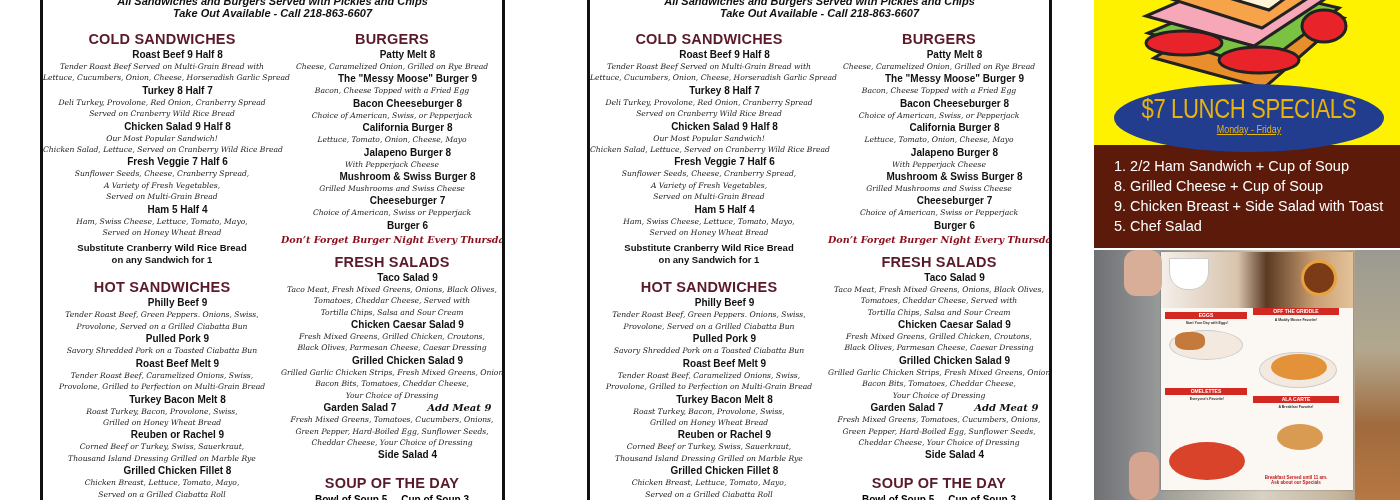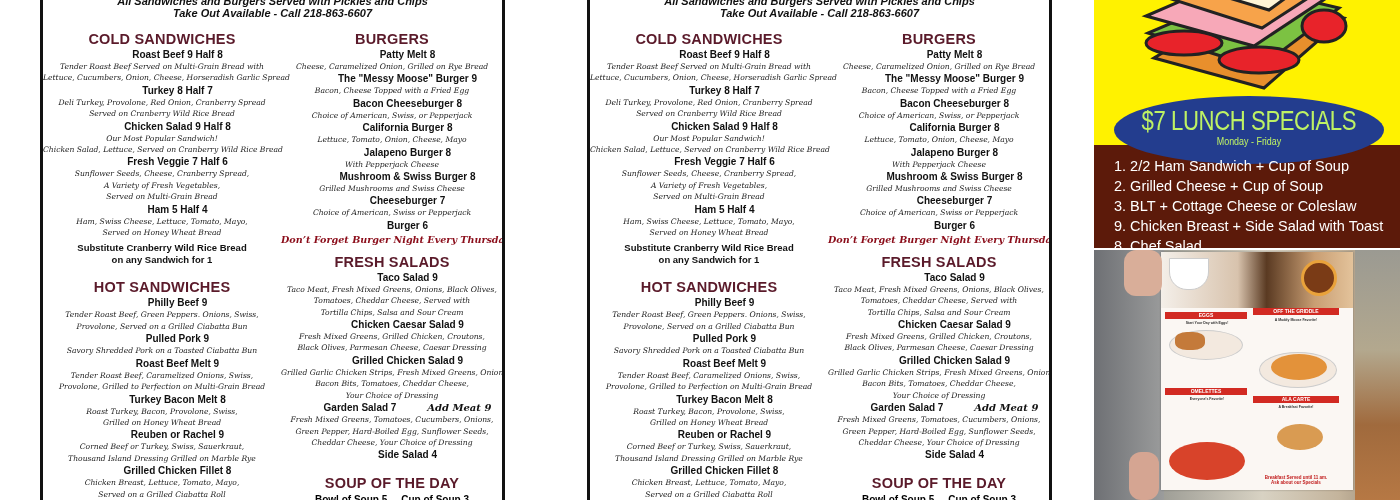--- a/index.html
+++ b/index.html
@@ -31,22 +31,22 @@
   .addon { font-family: "DejaVu Serif", serif; font-style: italic; font-weight: bold; margin-left: 28px; }
   .soup-row { font-weight: bold; font-size: 10px; line-height: 13px; }
   .soup-row span + span { margin-left: 14px; }
 
   .specials {
     position: absolute; left: 1094px; top: 0; width: 306px; height: 248px;
     background: #5c1a0a; overflow: hidden;
   }
   .specials .yellow { position: absolute; left: 0; top: 0; width: 306px; height: 145px; background: #fff200; }
   .specials svg.sandwich { position: absolute; left: 40px; top: -12px; }
-  .oval { position: absolute; left: 20px; top: 96px; width: 270px; height: 68px; border-radius: 50%;
-    background: #233d8e; text-align: center; color: #bef264; }
+  .oval { position: absolute; left: 20px; top: 84px; width: 270px; height: 68px; border-radius: 50%;
+    background: #233d8e; text-align: center; color: #eab308; text-decoration: underline; }
   .oval .title { font-family: "Liberation Sans Narrow", "Liberation Sans", sans-serif; font-size: 27px; font-weight: normal; line-height: 30px; margin-top: 10px; letter-spacing: -0.5px; transform: scaleX(0.82); display: inline-block; }
   .oval .sub { font-size: 10.5px; line-height: 11px; transform: scaleX(0.85); }
   .spec-list { position: absolute; left: 20px; top: 156px; color: #fff; font-size: 14.5px; line-height: 20px; white-space: nowrap; }
 
   .photo {
     position: absolute; left: 1094px; top: 250px; width: 306px; height: 250px;
     background: linear-gradient(90deg, #6f7377 0%, #9a9a93 20%, #d8d2c3 55%, #c4b49c 80%, #8e7f6a 100%);
     overflow: hidden;
   }
   .photo .arm { position: absolute; left: 0; top: 0; width: 70px; height: 250px; background: linear-gradient(90deg,#6e7074,#9b9c9c); }
@@ -362,24 +362,23 @@
     <polygon points="12,28 120,58 200,5 100,-10" fill="#f7a8b8" stroke="#222" stroke-width="3"></polygon>
     <polygon points="28,8 128,40 205,-10 100,-30" fill="#f7a34a" stroke="#222" stroke-width="3"></polygon>
     <polygon points="45,-5 135,22 200,-25 110,-40" fill="#fff5d6" stroke="#222" stroke-width="3"></polygon>
   </svg>
   <div class="oval">
     <div class="title">$7 LUNCH SPECIALS</div>
     <div class="sub">Monday - Friday</div>
   </div>
   <div class="spec-list">
     <div>1. 2/2 Ham Sandwich + Cup of Soup</div>
-    <div>2. Grilled Cheese + Cup of Soup</div>
-    <div>3. BLT + Cottage Cheese or Coleslaw</div>
+    <div>8. Grilled Cheese + Cup of Soup</div>
     <div>9. Chicken Breast + Side Salad with Toast</div>
-    <div>8. Chef Salad</div>
+    <div>5. Chef Salad</div>
   </div>
 </div>
 
 <div class="photo">
   <div class="arm"></div>
   <div class="shelf"></div>
   <div class="card">
     <div class="card-top">
       <div class="cup"></div>
       <div class="logo"></div>

